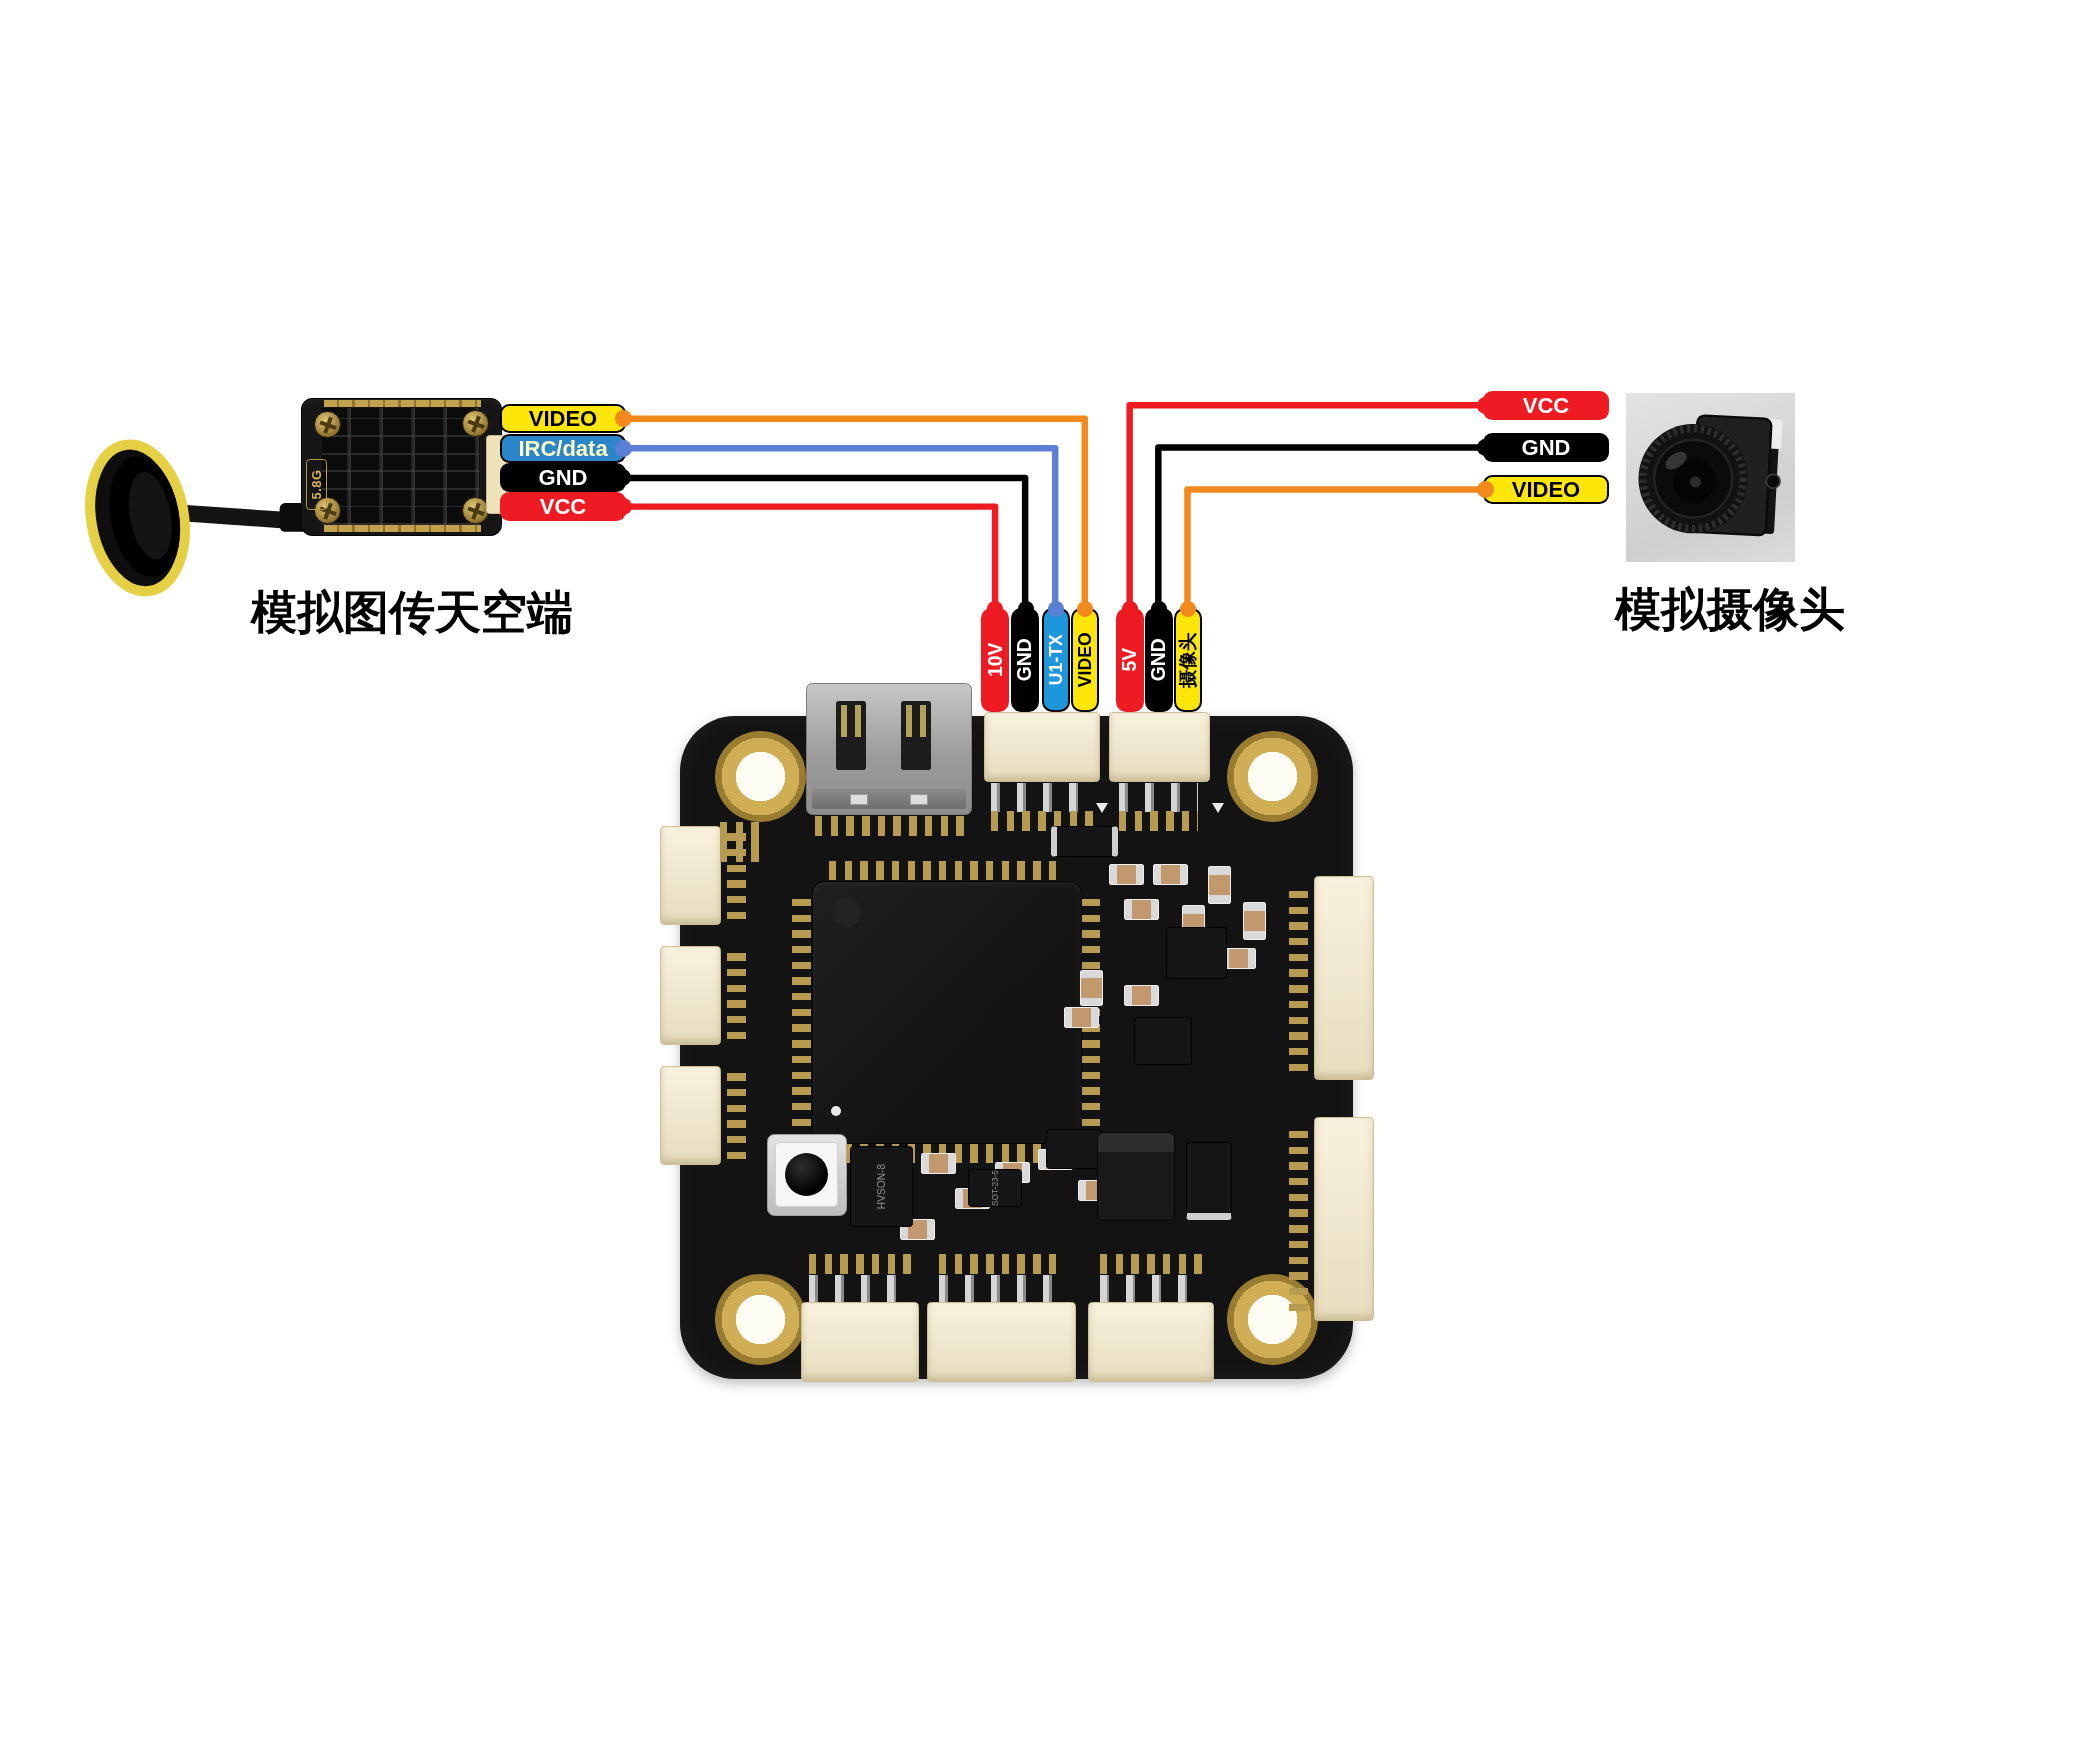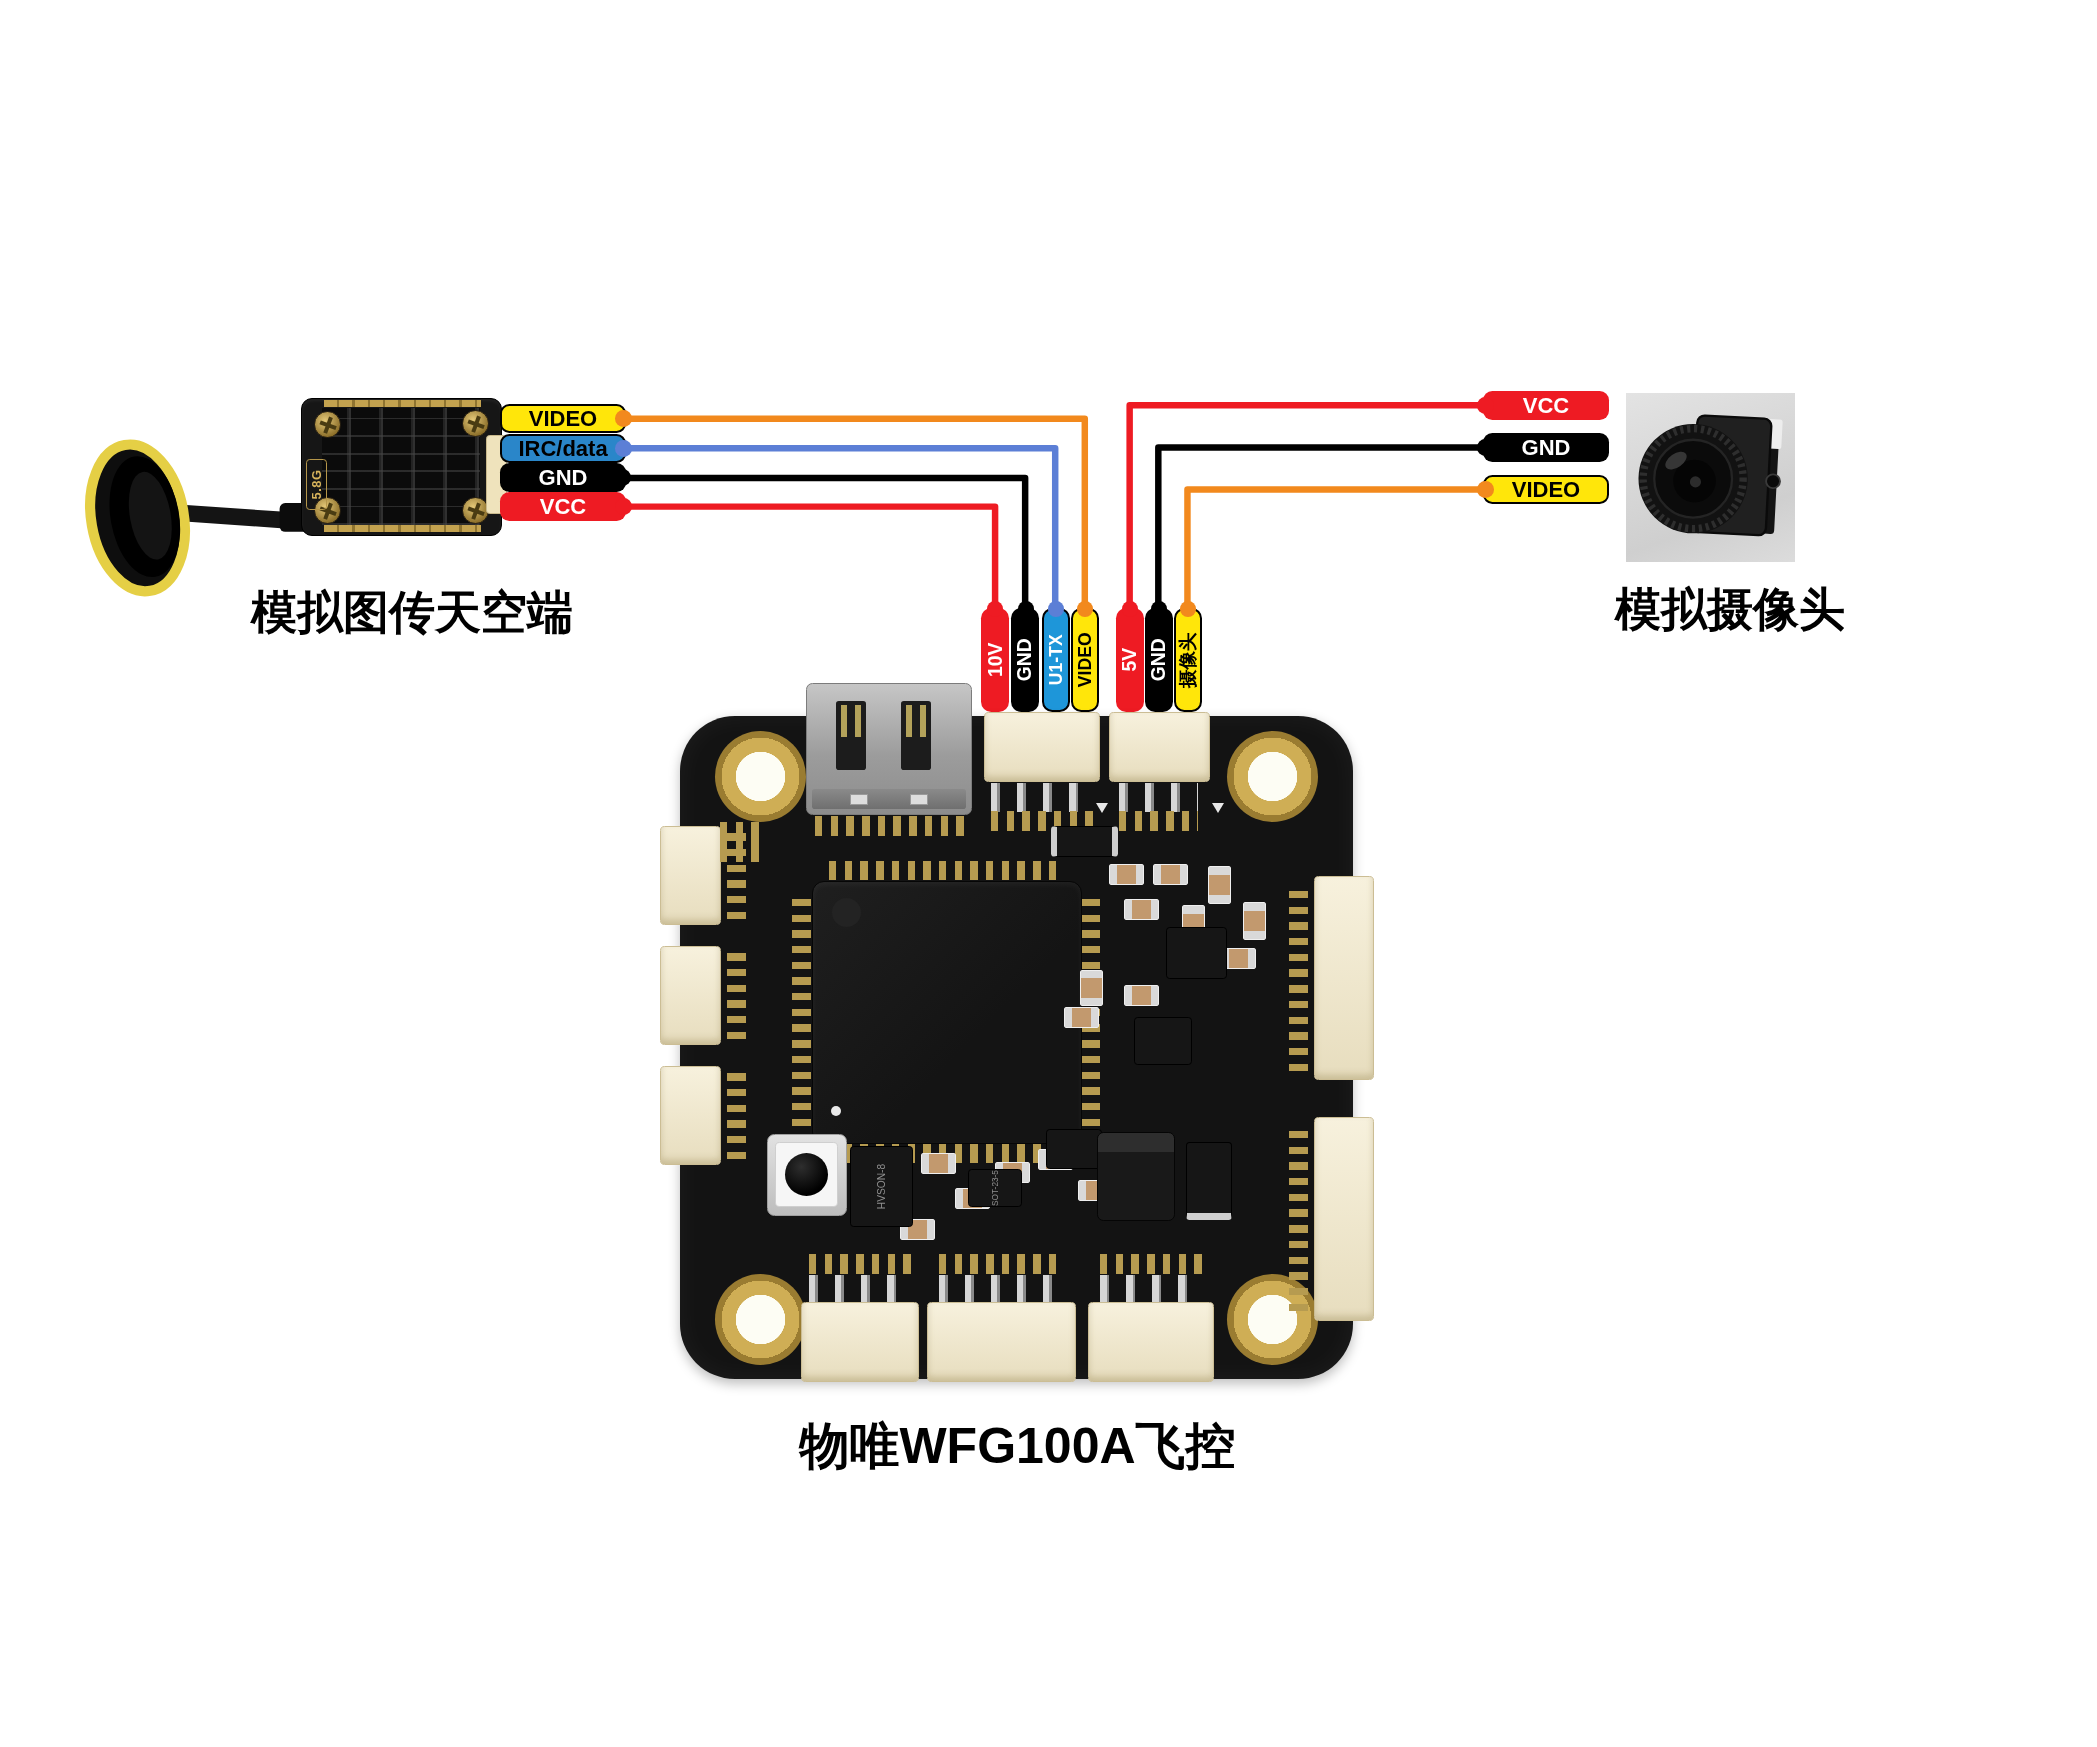--- a/index.html
+++ b/index.html
@@ -114,21 +114,21 @@
   <div class="abs screw" style="left:462px;top:497px;"></div>
   <div class="abs chip-badge">
       <span>5.8G</span>
     </div>
   <div class="abs vtx-conn"></div>
   <div class="abs caption" style="left:199px;top:582px;width:426px;font-size:46px;">模拟图传天空端</div>
 
   <div class="abs hpill" style="left: 500px; top: 404px; background: rgb(255, 230, 10); color: rgb(0, 0, 0); border: 2.3px solid rgb(0, 0, 0);">
       <span>VIDEO</span>
     </div>
-  <div class="abs hpill" style="left: 500px; top: 434px; background: rgb(42, 134, 201); color: #000000; border: 2.3px solid rgb(0, 0, 0);">
+  <div class="abs hpill" style="left: 500px; top: 434px; background: rgb(42, 134, 201); color: #fef9c3; border: 2.3px solid rgb(0, 0, 0);">
       <span>IRC/data</span>
     </div>
   <div class="abs hpill" style="left: 500px; top: 463px; background: rgb(0, 0, 0); color: rgb(255, 255, 255); border: none;">
       <span>GND</span>
     </div>
   <div class="abs hpill" style="left: 500px; top: 492px; background: rgb(238, 27, 35); color: rgb(255, 255, 255); border: none;">
       <span>VCC</span>
     </div>
   <div class="abs dot" style="left: 615px; top: 410px; background: rgb(242, 137, 29);"></div>
   <div class="abs dot" style="left: 615px; top: 440px; background: rgb(92, 127, 214);"></div>
@@ -276,16 +276,15 @@
   <div class="abs black-ic chip-mark" style="left:850px;top:1146px;width:61px;height:79px;">
     <span>HVSON-8</span>
   </div>
   <div class="abs black-ic chip-mark" style="left:968px;top:1169px;width:52px;height:36px;font-size:8.3px;">
     <span>SOT-23-5</span>
   </div>
   <div class="abs black-ic" style="left:1046px;top:1129px;width:54px;height:38px;"></div>
   <div class="abs inductor"></div>
   <div class="abs black-ic" style="left:1186px;top:1142px;width:44px;height:70px;border-bottom:7.4px solid #cfcfcf;"></div>
 
-  <div class="abs caption" style="left:740px;top:1413px;width:555px;font-size:50px;">物唯WFG100A飞控</div>
 
 </div>
 
 
 </body></html>

